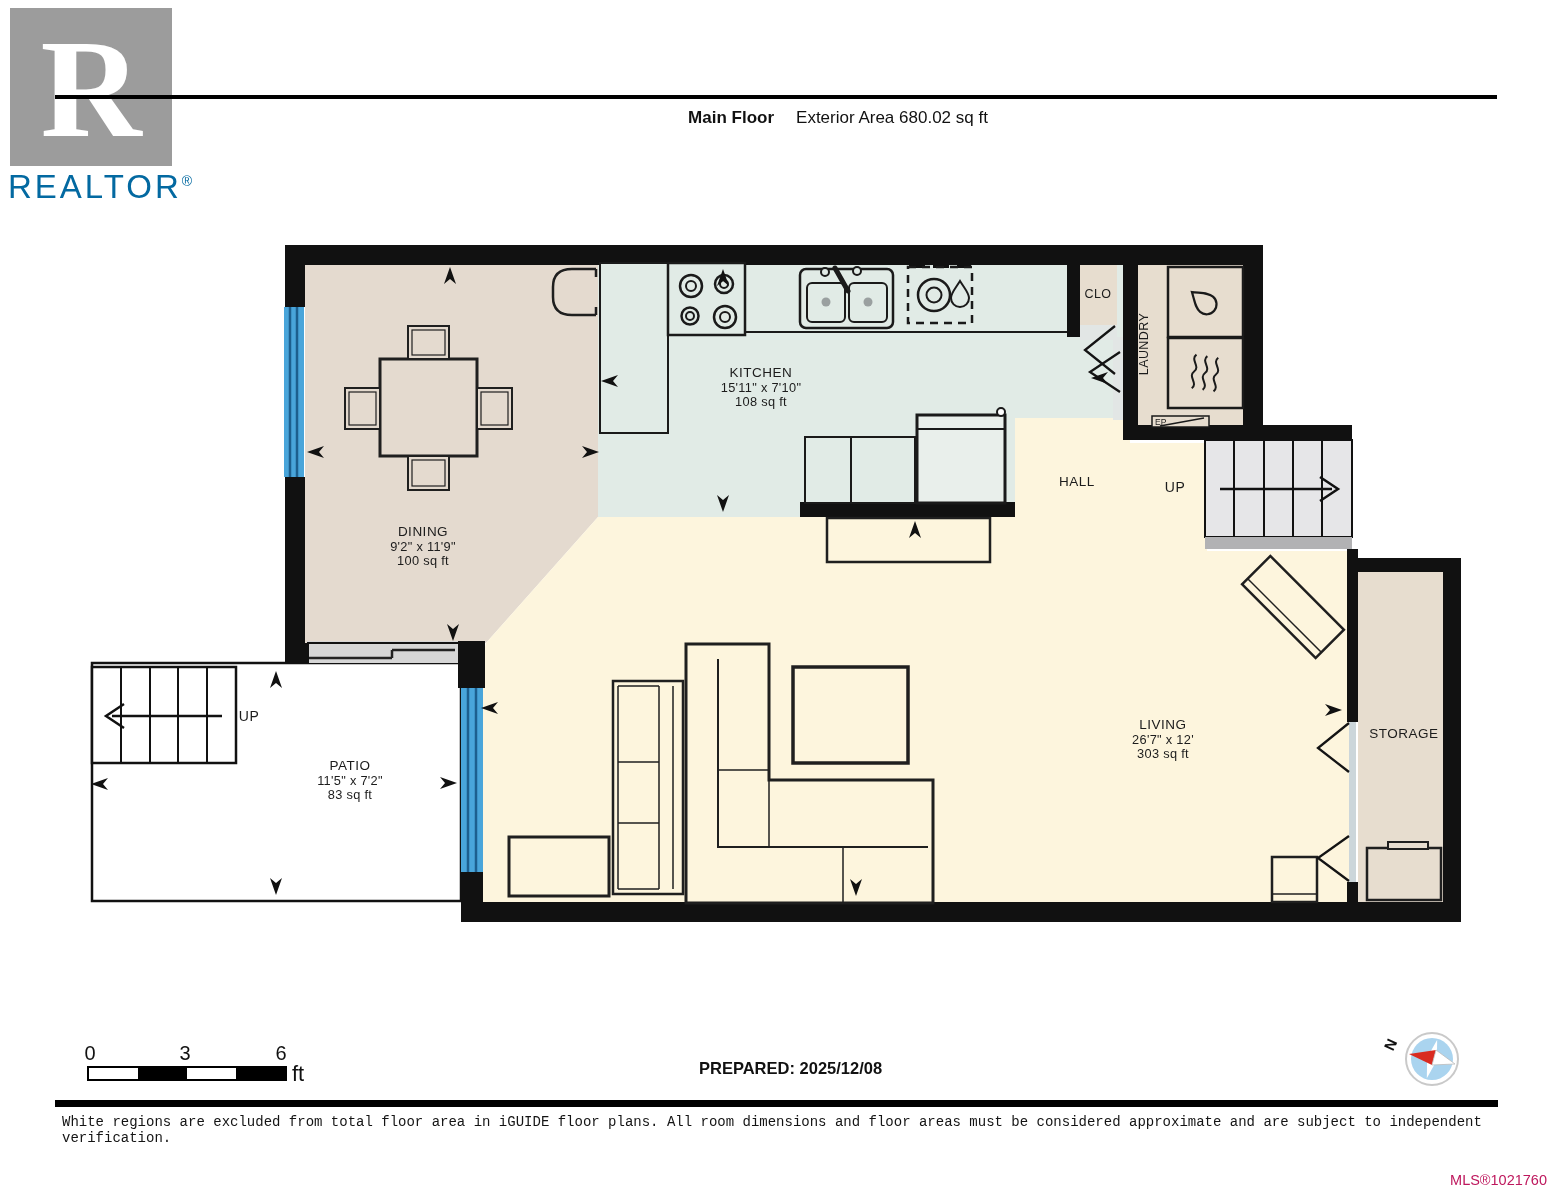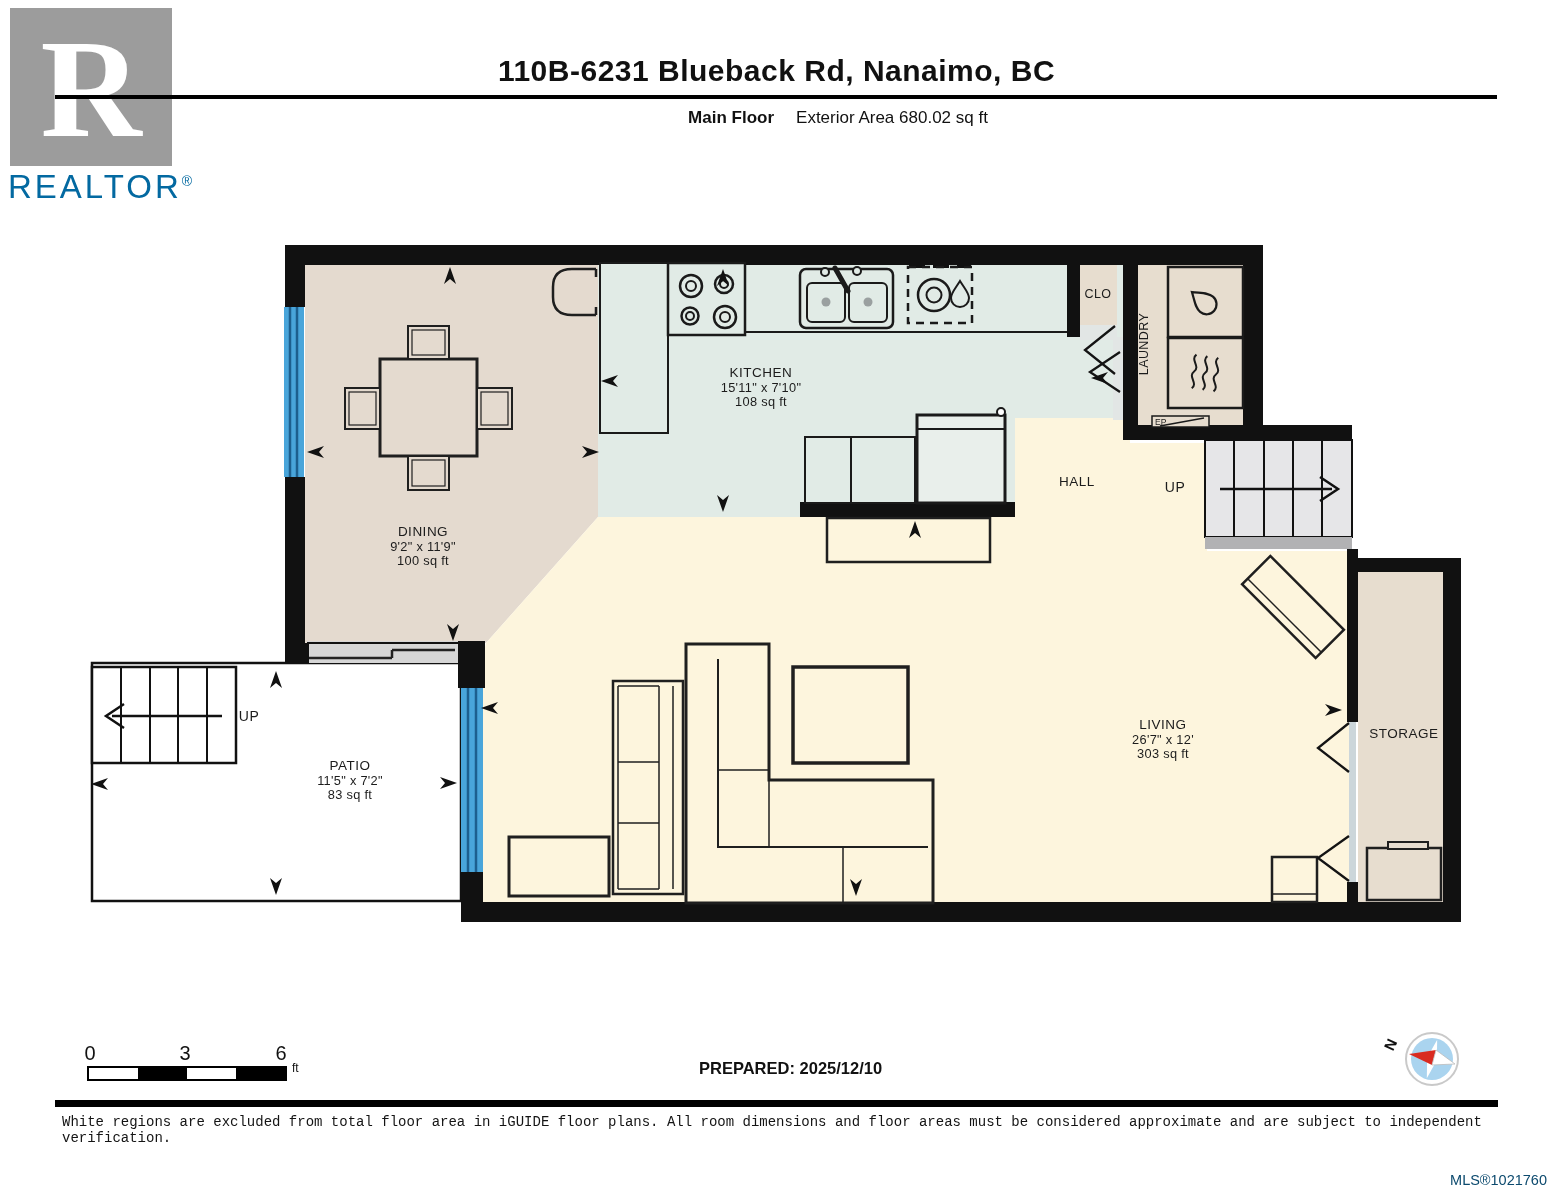--- a/index.html
+++ b/index.html
@@ -16,43 +16,42 @@
   .subtitle{position:absolute;left:838px;top:108px;transform:translateX(-50%);
             white-space:nowrap;font-size:17px;}
   .subtitle b{margin-right:22px;}
   .hr1{position:absolute;left:55px;top:95px;width:1442px;height:4px;background:#000;}
   .hr2{position:absolute;left:55px;top:1100px;width:1443px;height:7px;background:#000;}
   .brand-text{position:absolute;left:8px;top:168px;font-size:33px;color:#0369a1;
               letter-spacing:3px;}
   .brand-text sup{font-size:14px;letter-spacing:0;}
   .prepared{position:absolute;left:699px;top:1059px;font-size:16.5px;font-weight:bold;}
   .disclaimer{position:absolute;left:62px;top:1114px;font-size:14px;color:#141414;font-family:Liberation Mono, monospace;}
-  .mls{position:absolute;right:6px;top:1172px;font-size:14.5px;color:#0c4a6e;}
+  .mls{position:absolute;right:6px;top:1172px;font-size:14.5px;color:#be185d;}
   .scale-num{position:absolute;top:1042px;font-size:20px;transform:translateX(-50%);}
-  .scale-ft{position:absolute;left:292px;top:1061px;font-size:12px;}
+  .scale-ft{position:absolute;left:292px;top:1061px;font-size:22px;}
   .scalebar{position:absolute;left:87px;top:1066px;width:196px;height:11px;
             border:2px solid #000;display:flex;}
   .scalebar div{flex:1;}
   .seg-w{background:#fff;}
   .seg-b{background:#000;}
   .north{position:absolute;left:1385px;top:1036px;font-size:15px;font-weight:bold;
          transform:rotate(-65deg);}
 </style>
 </head>
 <body>
 
 <div class="page">
 
   <svg class="abs" style="left:10px;top:8px;" width="162" height="158">
     <rect x="0" y="0" width="162" height="158" fill="#9c9c9c"></rect>
     <text x="81" y="128" text-anchor="middle" style="font-family:'Liberation Serif',serif;font-weight:bold;font-size:140px;fill:#ffffff;">R</text>
   </svg>
   <div class="brand-text"><span>REALTOR</span><sup>®</sup></div>
 
-  <div class="title">110B-6231 Blueback Rd, Nanaimo, BC</div>
   <div class="hr1"></div>
   <div class="subtitle">
     <b>Main Floor</b><span>Exterior Area 680.02 sq ft</span>
   </div>
 
   <svg class="abs" style="left:0;top:0;" width="1553" height="1200" viewBox="0 0 1553 1200">
     <defs>
       <path id="arr" d="M-8,-6 L9,0 L-8,6 L-3,0 Z"></path>
     </defs>
 
@@ -282,21 +281,21 @@
   <div class="scale-num" style="left:185px;">3</div>
   <div class="scale-num" style="left:281px;">6</div>
   <div class="scalebar">
     <div class="seg-w"></div>
     <div class="seg-b"></div>
     <div class="seg-w"></div>
     <div class="seg-b"></div>
   </div>
   <div class="scale-ft">ft</div>
 
-  <div class="prepared">PREPARED: 2025/12/10</div>
+  <div class="prepared">PREPARED: 2025/12/08</div>
 
   <svg class="abs" style="left:1403px;top:1030px;" width="58" height="58" viewBox="0 0 58 58">
     <circle cx="29" cy="29" r="26" fill="#ffffff" stroke="#c9c9c9" stroke-width="2"></circle>
     <circle cx="29" cy="29" r="21" fill="#aad4ef"></circle>
     <polygon points="29,9 34,29 29,31 24,29" fill="#ffffff" transform="rotate(15 29 29)"></polygon>
     <polygon points="29,9 34,29 29,31 24,29" fill="#ffffff" transform="rotate(105 29 29)"></polygon>
     <polygon points="29,9 34,29 29,31 24,29" fill="#ffffff" transform="rotate(195 29 29)"></polygon>
     <polygon points="29,9 34,29 29,31 24,29" fill="#ffffff" transform="rotate(285 29 29)"></polygon>
     <polygon points="6,24 33,20 29,35" fill="#d92b21"></polygon>
     <polygon points="52,34 33,20 29,35" fill="#ffffff" stroke="#bbb" stroke-width="0.8"></polygon>

